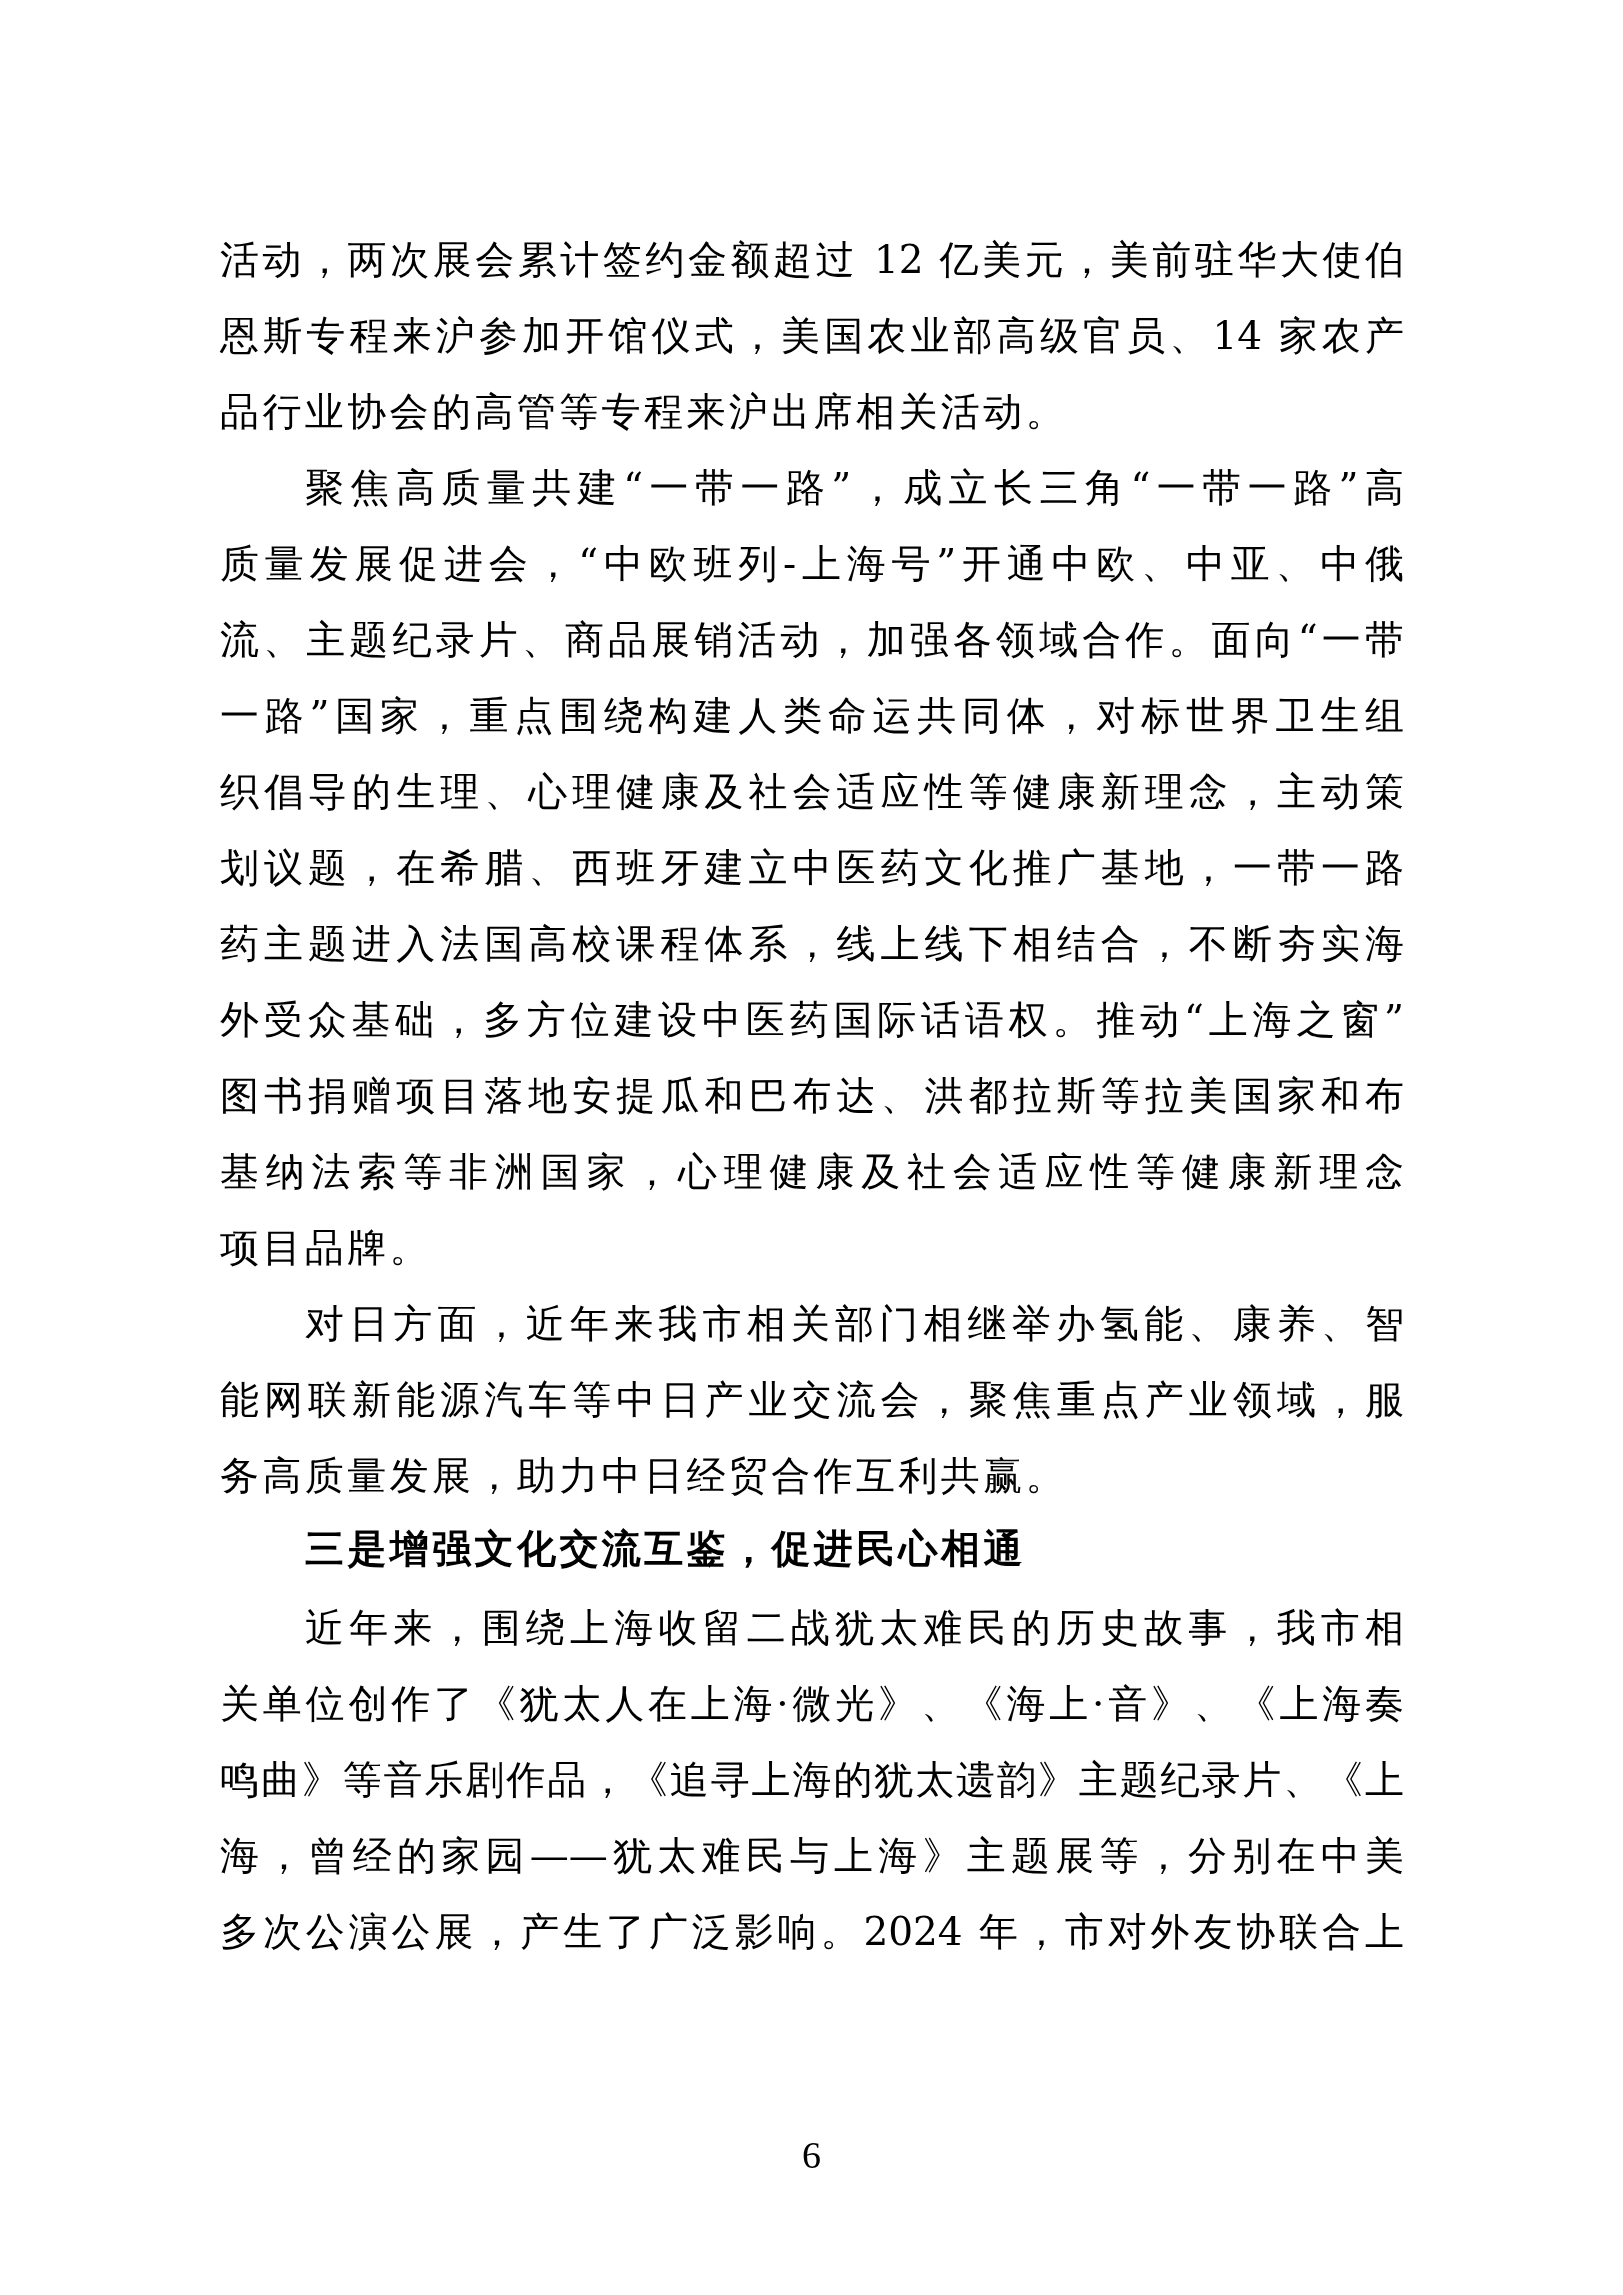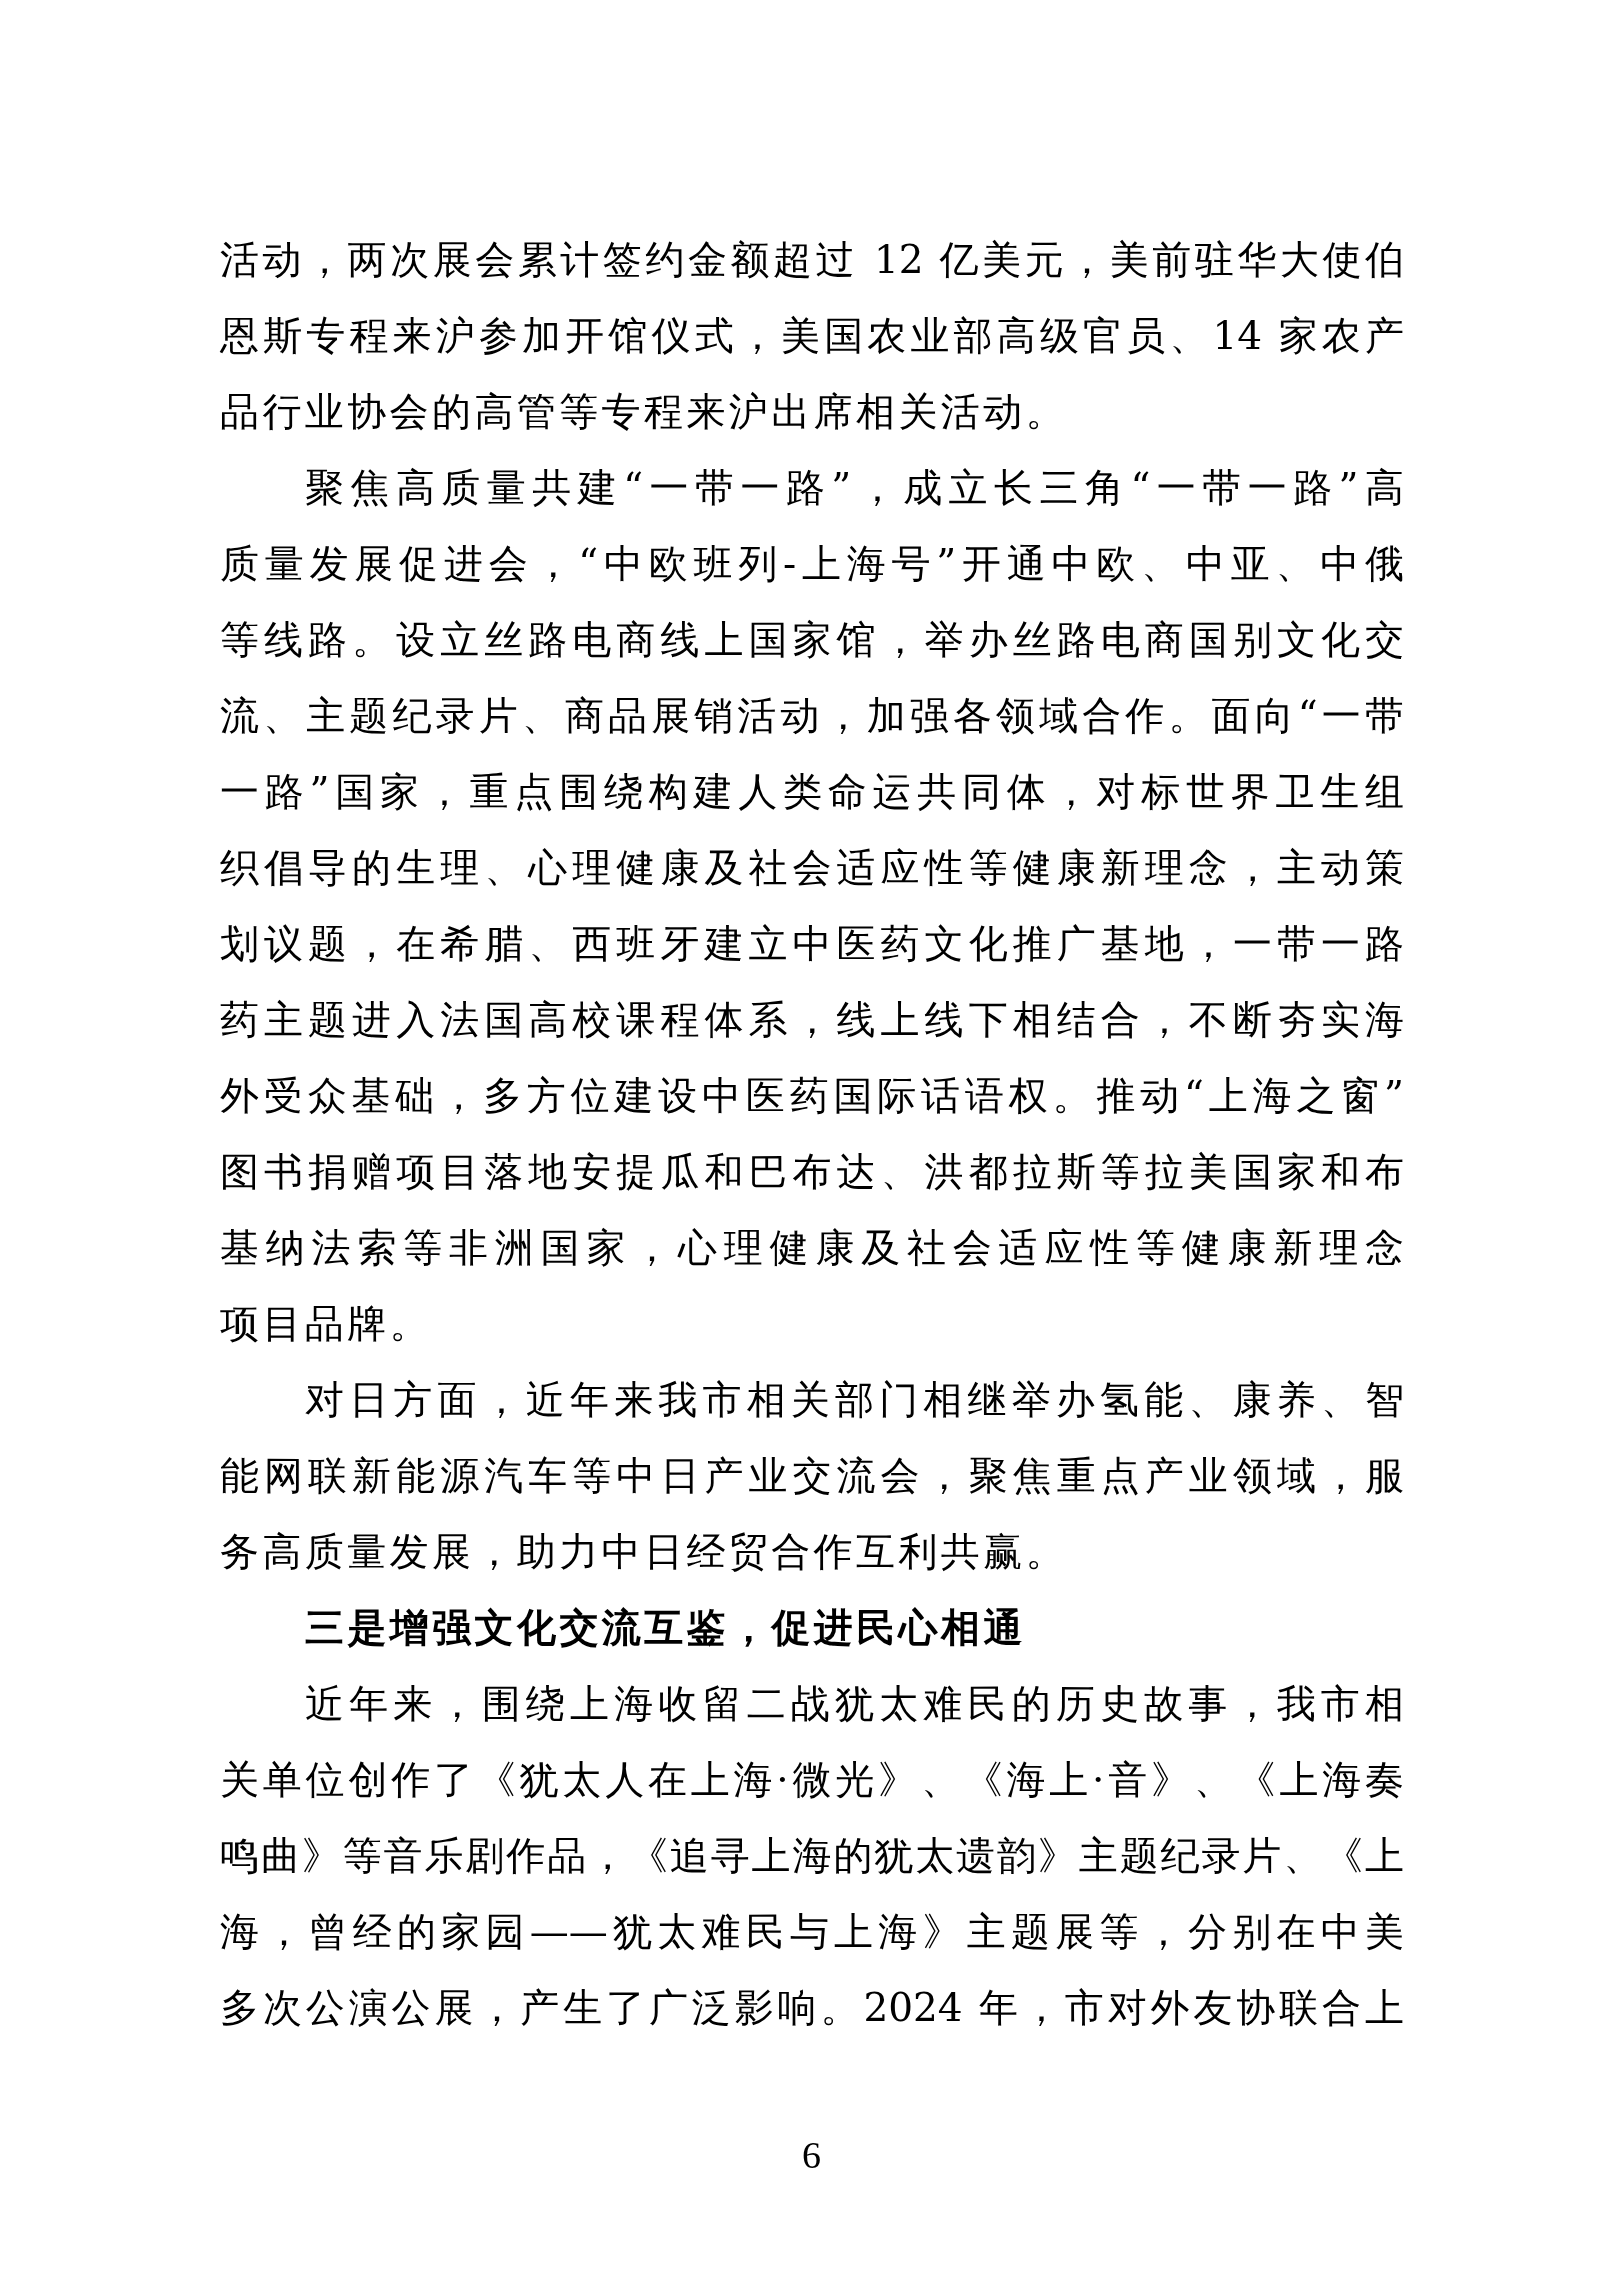--- a/index.html
+++ b/index.html
@@ -43,21 +43,21 @@
     .line.last {
       text-align: left;
       text-align-last: left;
       letter-spacing: 3.4px;
     }
     .line.indent {
       padding-left: 85px;
     }
     .line.heading {
       font-weight: bold;
-      font-family: Liberation Serif, serif;
+      font-family: Liberation Mono, monospace;
     }
     .page-number {
       position: absolute;
       left: 791px;
       top: 2131px;
       width: 41px;
       text-align: center;
       font-family: "Liberation Serif", serif;
       font-size: 38px;
       line-height: 48px;
@@ -71,21 +71,20 @@
 
     <div>
       <span class="line">活动，两次展会累计签约金额超过 12 亿美元，美前驻华大使伯</span>
       <span class="line">恩斯专程来沪参加开馆仪式，美国农业部高级官员、14 家农产</span>
       <span class="line last">品行业协会的高管等专程来沪出席相关活动。</span>
     </div>
 
     <div>
       <span class="line indent">聚焦高质量共建“一带一路”，成立长三角“一带一路”高</span>
       <span class="line">质量发展促进会，“中欧班列-上海号”开通中欧、中亚、中俄</span>
-      <span class="line">等线路。设立丝路电商线上国家馆，举办丝路电商国别文化交</span>
       <span class="line">流、主题纪录片、商品展销活动，加强各领域合作。面向“一带</span>
       <span class="line">一路”国家，重点围绕构建人类命运共同体，对标世界卫生组</span>
       <span class="line">织倡导的生理、心理健康及社会适应性等健康新理念，主动策</span>
       <span class="line">划议题，在希腊、西班牙建立中医药文化推广基地，一带一路</span>
       <span class="line">药主题进入法国高校课程体系，线上线下相结合，不断夯实海</span>
       <span class="line">外受众基础，多方位建设中医药国际话语权。推动“上海之窗”</span>
       <span class="line">图书捐赠项目落地安提瓜和巴布达、洪都拉斯等拉美国家和布</span>
       <span class="line">基纳法索等非洲国家，心理健康及社会适应性等健康新理念</span>
       <span class="line last">项目品牌。</span>
     </div>

